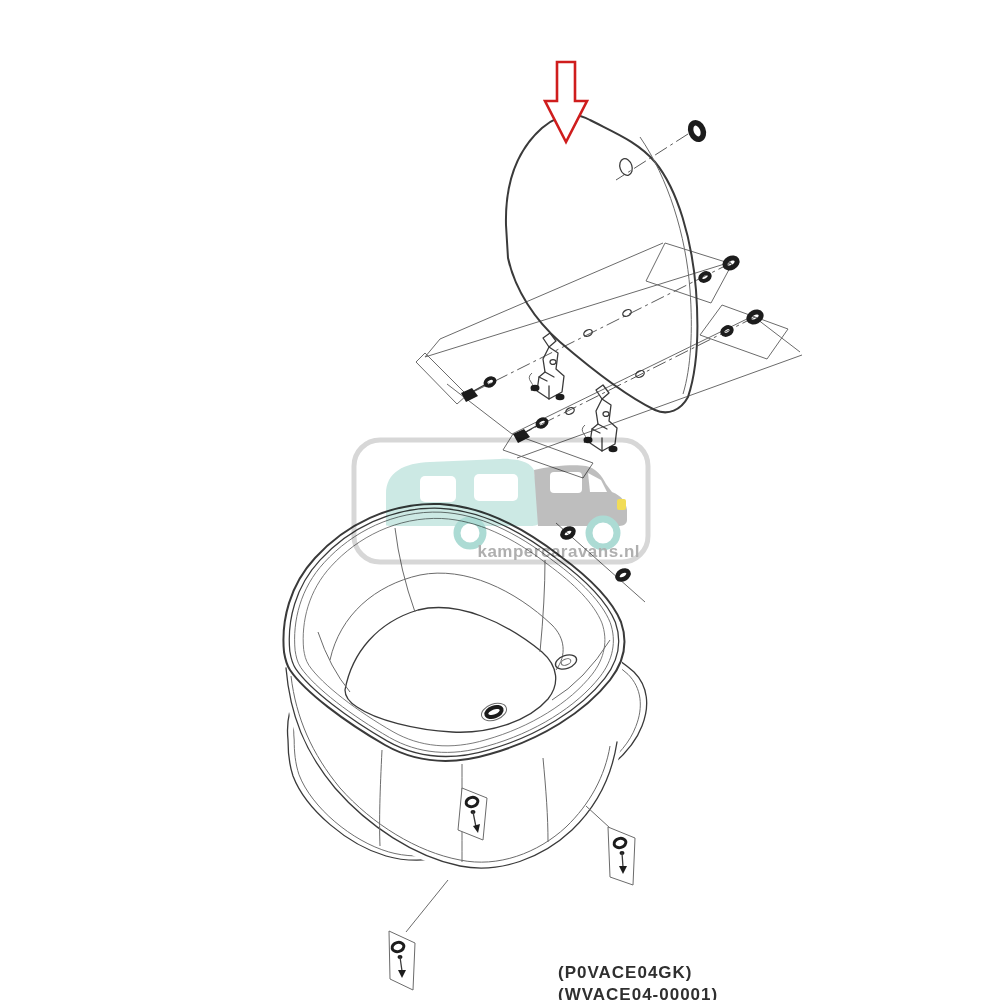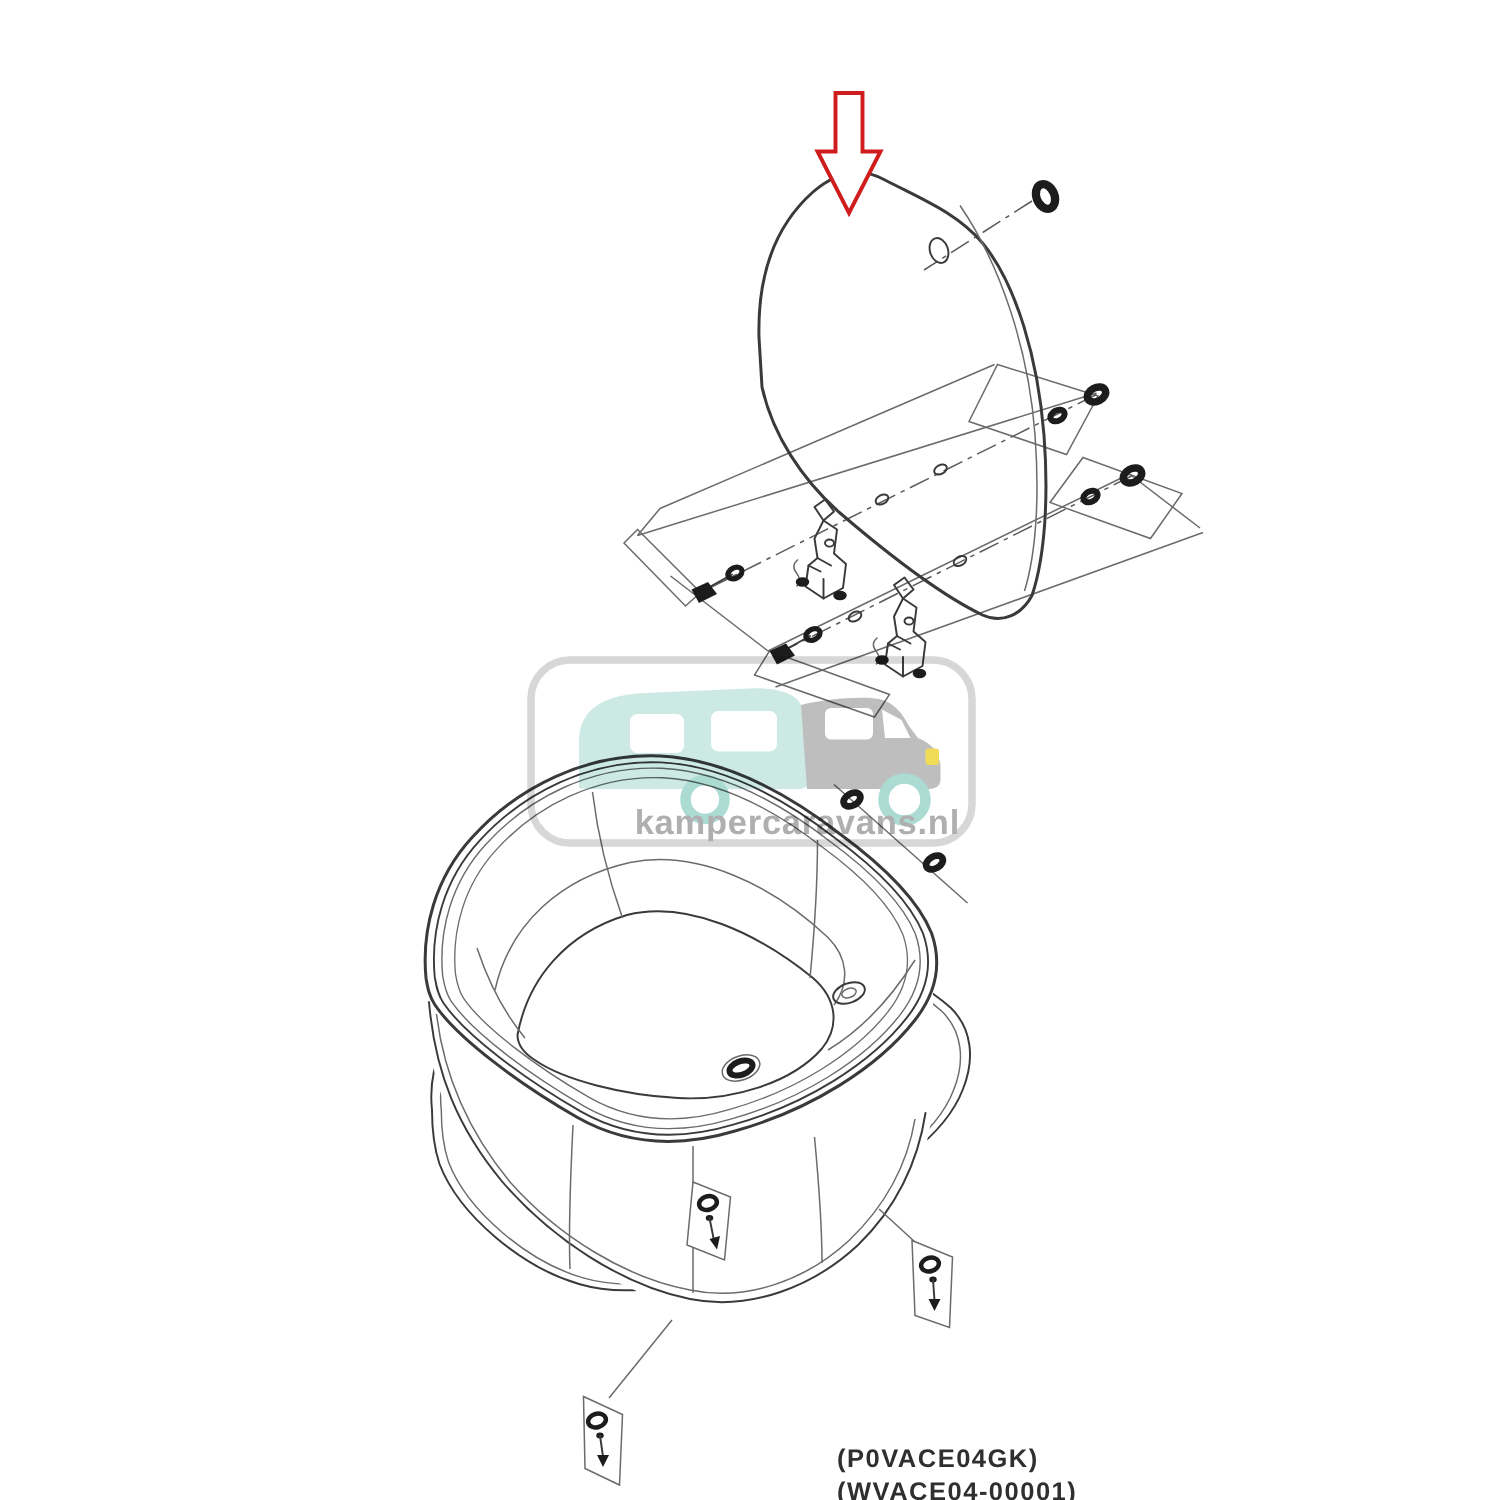--- a/index.html
+++ b/index.html
@@ -16,21 +16,21 @@
   .thin{stroke:#6b6b6b;stroke-width:1;fill:none;}
   .dash{stroke:#5a5a5a;stroke-width:1;fill:none;stroke-dasharray:14 4 3 4;}
   .wfill{fill:#fff;}
   .dark{fill:var(--c-dark);stroke:none;}
   .ring{fill:none;stroke:var(--c-dark);}
   .panel{fill:#fff;stroke:#6b6b6b;stroke-width:1;}
   .arrow{fill:#fff;stroke:var(--c-red);stroke-width:2.6;stroke-linejoin:miter;}
   #watermark{position:absolute;left:350px;top:436px;width:302px;height:130px;
              mix-blend-mode:multiply;opacity:.92;}
   #watermark .wm-text{position:absolute;right:12px;bottom:4px;
-             color:var(--c-wmtext);font-weight:bold;font-size:23px;letter-spacing:.5px;}
+             color:var(--c-wmtext);font-weight:bold;font-size:17px;letter-spacing:.5px;}
   #codes{position:absolute;left:558px;top:962px;color:var(--c-code);
          font-weight:bold;font-size:17px;letter-spacing:1px;line-height:22px;white-space:nowrap;}
 </style>
 </head>
 <body>
 
 <div id="stage">
 
   <svg width="1000" height="1000" viewBox="0 0 1000 1000">
 

